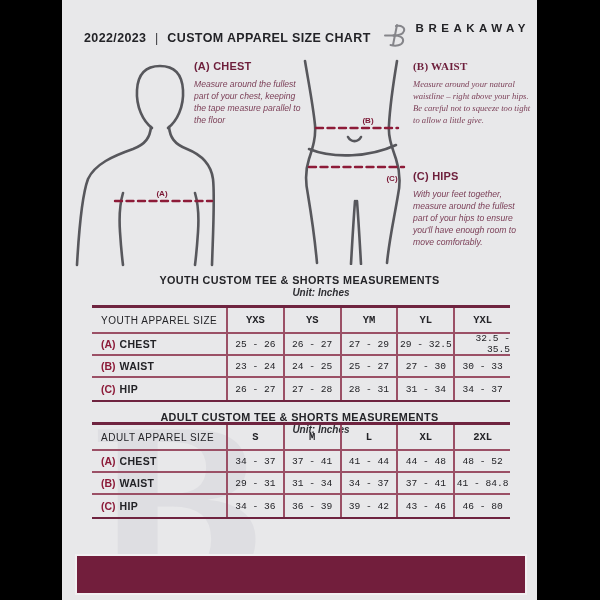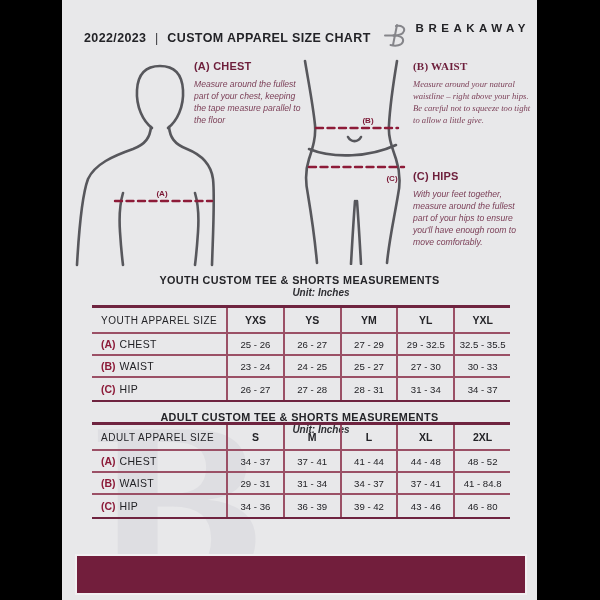--- a/index.html
+++ b/index.html
@@ -54,27 +54,27 @@
   .tbl-title{position:absolute;left:0;width:475px;text-align:center;
     font-size:10.8px;font-weight:700;letter-spacing:.4px;color:#242428;}
   .tbl-unit{position:absolute;left:0;width:518px;text-align:center;
     font-size:10px;font-style:italic;font-weight:600;color:#2e2e33;}
   .size-table{position:absolute;left:30px;width:418px;display:grid;
     grid-template-columns:134px repeat(5,1fr);
     border-top:3px solid var(--mar-dark);border-bottom:2.5px solid var(--mar-dark);}
   .size-table > div{display:flex;align-items:center;justify-content:center;
     border-bottom:2px solid var(--mar-line);}
   .size-table > div:nth-last-child(-n+6){border-bottom:none;}
-  .size-table .vl{border-left:2px solid var(--mar-line);}
+  .size-table .vl{border-left:2px solid var(--mar-line);font-family:Liberation Mono, monospace;}
   .th{height:26px;font-size:10.5px;font-weight:700;color:#242428;}
   .th.lab{justify-content:flex-start;padding-left:9px;font-weight:400;font-size:10px;letter-spacing:.5px;}
   .td{height:22px;font-size:9.6px;font-weight:500;color:#232327;}
   .td.lab{justify-content:flex-start;padding-left:9px;font-size:10.5px;gap:4px;}
   .td.lab .rk{font-weight:700;color:var(--mar-label);}
-  .td.lab .rn{font-weight:400;color:#222226;letter-spacing:.3px;}
+  .td.lab .rn{font-weight:700;color:#222226;letter-spacing:.3px;}
 
   .y-title{top:274px;} .y-unit{top:287px;} .y-table{top:305px;text-align:right;}
   .a-title{top:411px;} .a-unit{top:424px;} .a-table{top:422px;}
 
   
   .footer-bar{position:absolute;left:13px;top:554px;width:452px;height:41px;
     background:var(--maroon);border:2px solid #f2f0f2;z-index:2;}
 </style>
 </head>
 <body>

